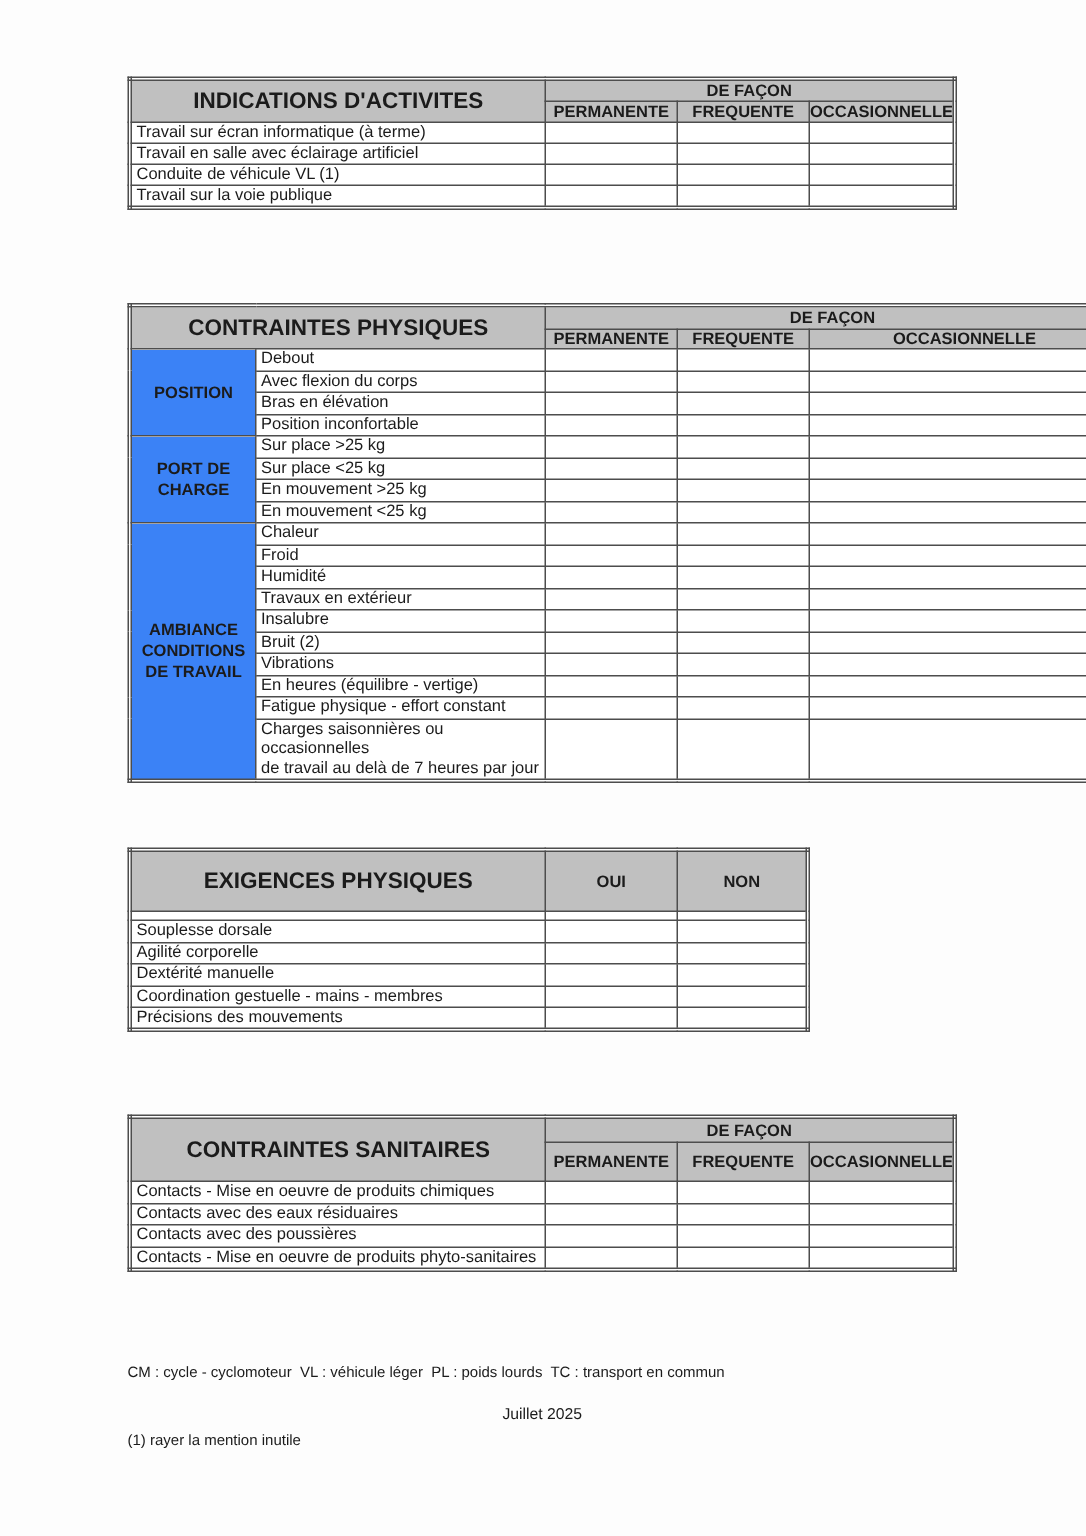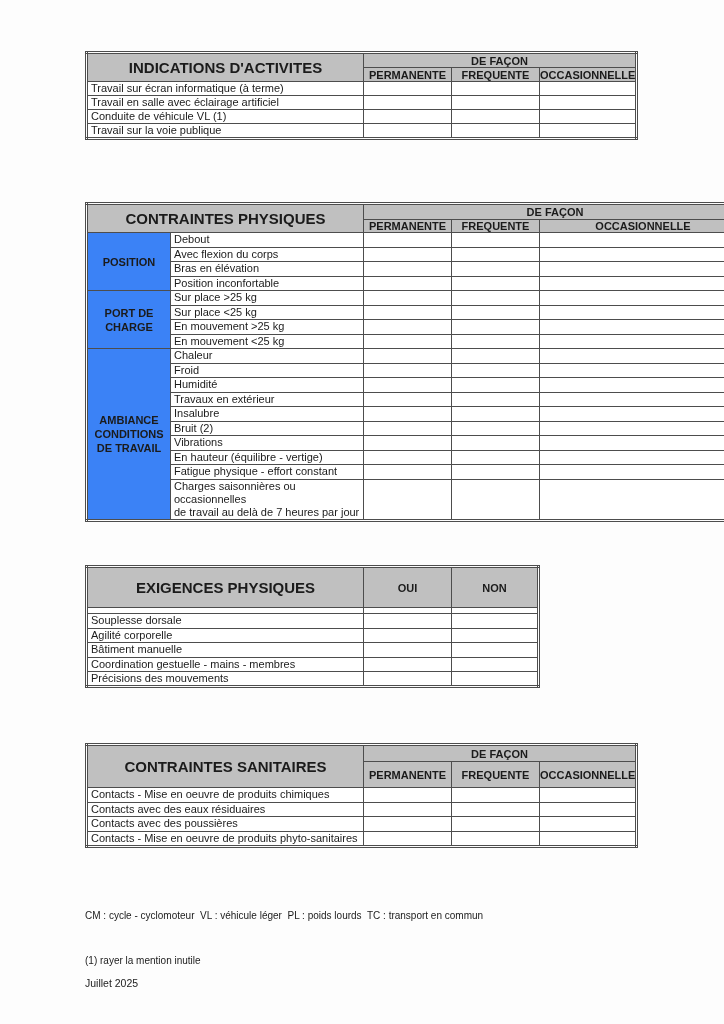--- a/index.html
+++ b/index.html
@@ -54,24 +54,24 @@
     white-space:pre;
   }
   .footer-left {
     position:absolute;
     left:85px; top:961px;
     width:553px;
     font-size:10.5px;
   }
   .footer-right {
     position:absolute;
-    left:85px; top:977px;
+    left:85px; top:937px;
     width:553px;
     font-size:10.5px;
-    text-align:left;
+    text-align:center;
   }
 </style>
 </head>
 <body>
 
 <div class="page">
 
   <table class="tbl" style="left:85px; top:51px; width:553px;">
     <colgroup>
         <col style="width:277px">
@@ -228,21 +228,21 @@
         <td class="blank"></td>
         <td class="blank"></td>
       </tr>
       <tr style="height:14.5px">
         <td class="item">Vibrations</td>
         <td class="blank"></td>
         <td class="blank"></td>
         <td class="blank"></td>
       </tr>
       <tr style="height:14.5px">
-        <td class="item">En hauteur (équilibre - vertige)</td>
+        <td class="item">En heures (équilibre - vertige)</td>
         <td class="blank"></td>
         <td class="blank"></td>
         <td class="blank"></td>
       </tr>
       <tr style="height:14.5px">
         <td class="item">Fatigue physique - effort constant</td>
         <td class="blank"></td>
         <td class="blank"></td>
         <td class="blank"></td>
       </tr>
@@ -279,21 +279,21 @@
         <td class="item">Souplesse dorsale</td>
         <td class="blank"></td>
         <td class="blank"></td>
       </tr>
       <tr style="height:14.5px">
         <td class="item">Agilité corporelle</td>
         <td class="blank"></td>
         <td class="blank"></td>
       </tr>
       <tr style="height:14.5px">
-        <td class="item">Bâtiment manuelle</td>
+        <td class="item">Dextérité manuelle</td>
         <td class="blank"></td>
         <td class="blank"></td>
       </tr>
       <tr style="height:14.5px">
         <td class="item">Coordination gestuelle - mains - membres</td>
         <td class="blank"></td>
         <td class="blank"></td>
       </tr>
       <tr style="height:14.5px">
         <td class="item">Précisions des mouvements</td>

